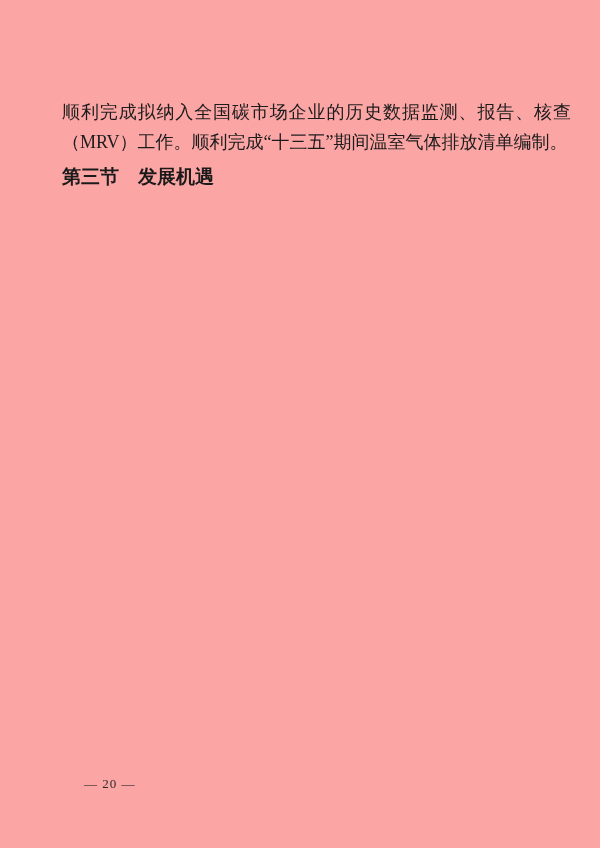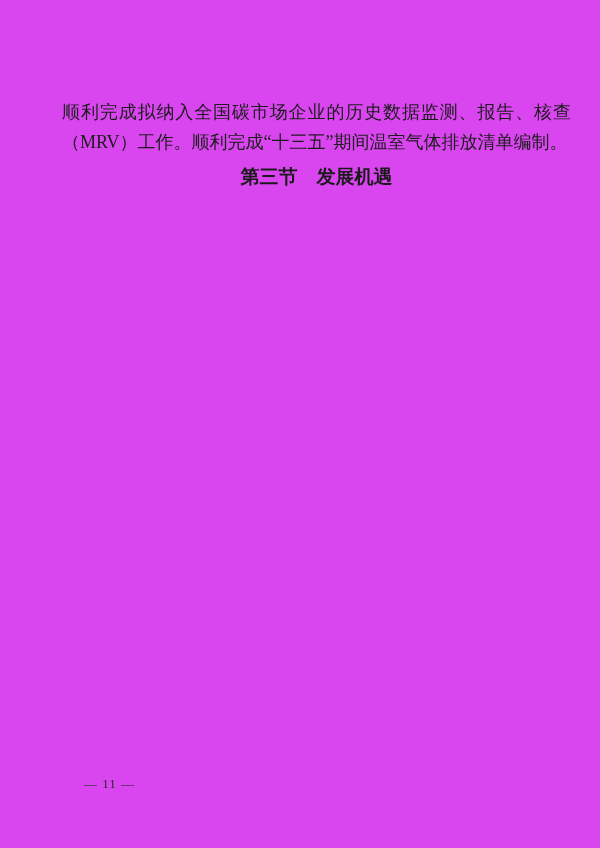--- a/index.html
+++ b/index.html
@@ -6,21 +6,21 @@
     margin: 0;
     padding: 0;
     background: #ffffff;
   }
   * { box-sizing: border-box; }
 
   .page {
     position: relative;
     width: 600px;
     height: 848px;
-    background: #d946ef;
+    background: #fca5a5;
     color: #1c1c1c;
     
     font-family: "Liberation Serif", sans-serif;
     padding: 97px 29px 0 62px;
     overflow: hidden;
   }
 
   .para {
     margin: 0;
     font-size: 18px;
@@ -32,21 +32,20 @@
 
   .para-continuation {
     text-indent: 0;
   }
 
   .section-title {
     margin: 5px 0 9px;
     font-size: 19px;
     line-height: 30px;
     font-weight: bold;
-    text-align: center;
     color: #1a1a1a;
   }
 
   .page-footer {
     position: absolute;
     left: 84px;
     top: 776px;
     font-size: 13px;
     line-height: 16px;
     color: #2b2b2b;
@@ -58,16 +57,16 @@
 
 <div class="page">
 
   <p class="para para-continuation">顺利完成拟纳入全国碳市场企业的历史数据监测、报告、核查（MRV）工作。顺利完成“十三五”期间温室气体排放清单编制。</p>
 
   <h2 class="section-title">第三节　发展机遇</h2>
 
 
 
   <div class="page-footer">
-    <span>— 11 —</span>
+    <span>— 20 —</span>
   </div>
 
 </div>
 
 </body></html>

